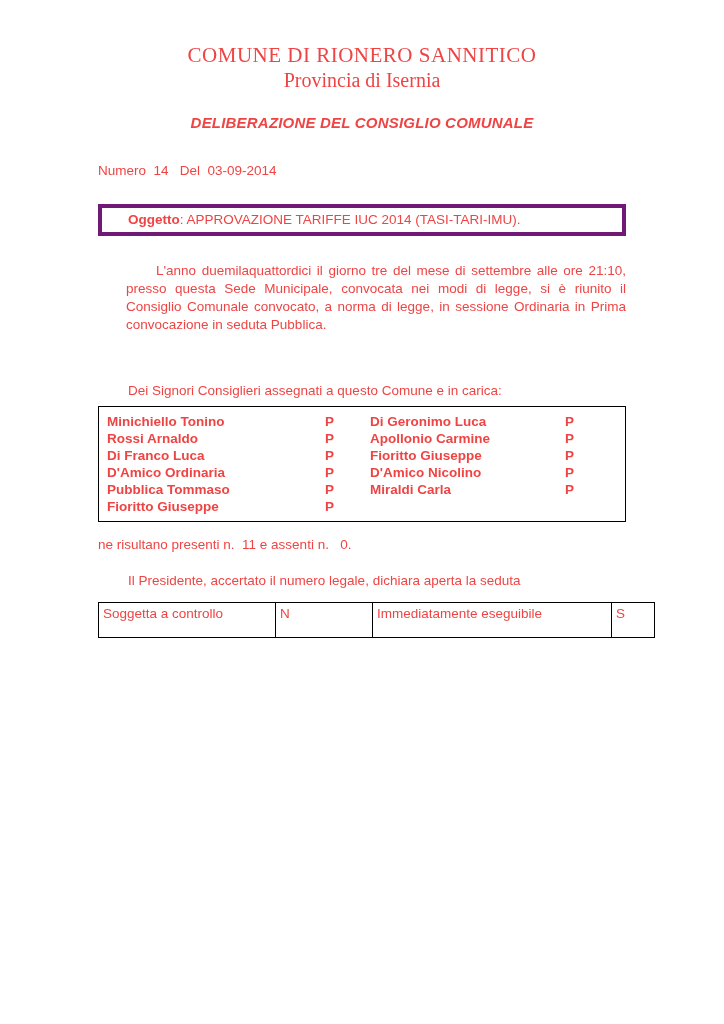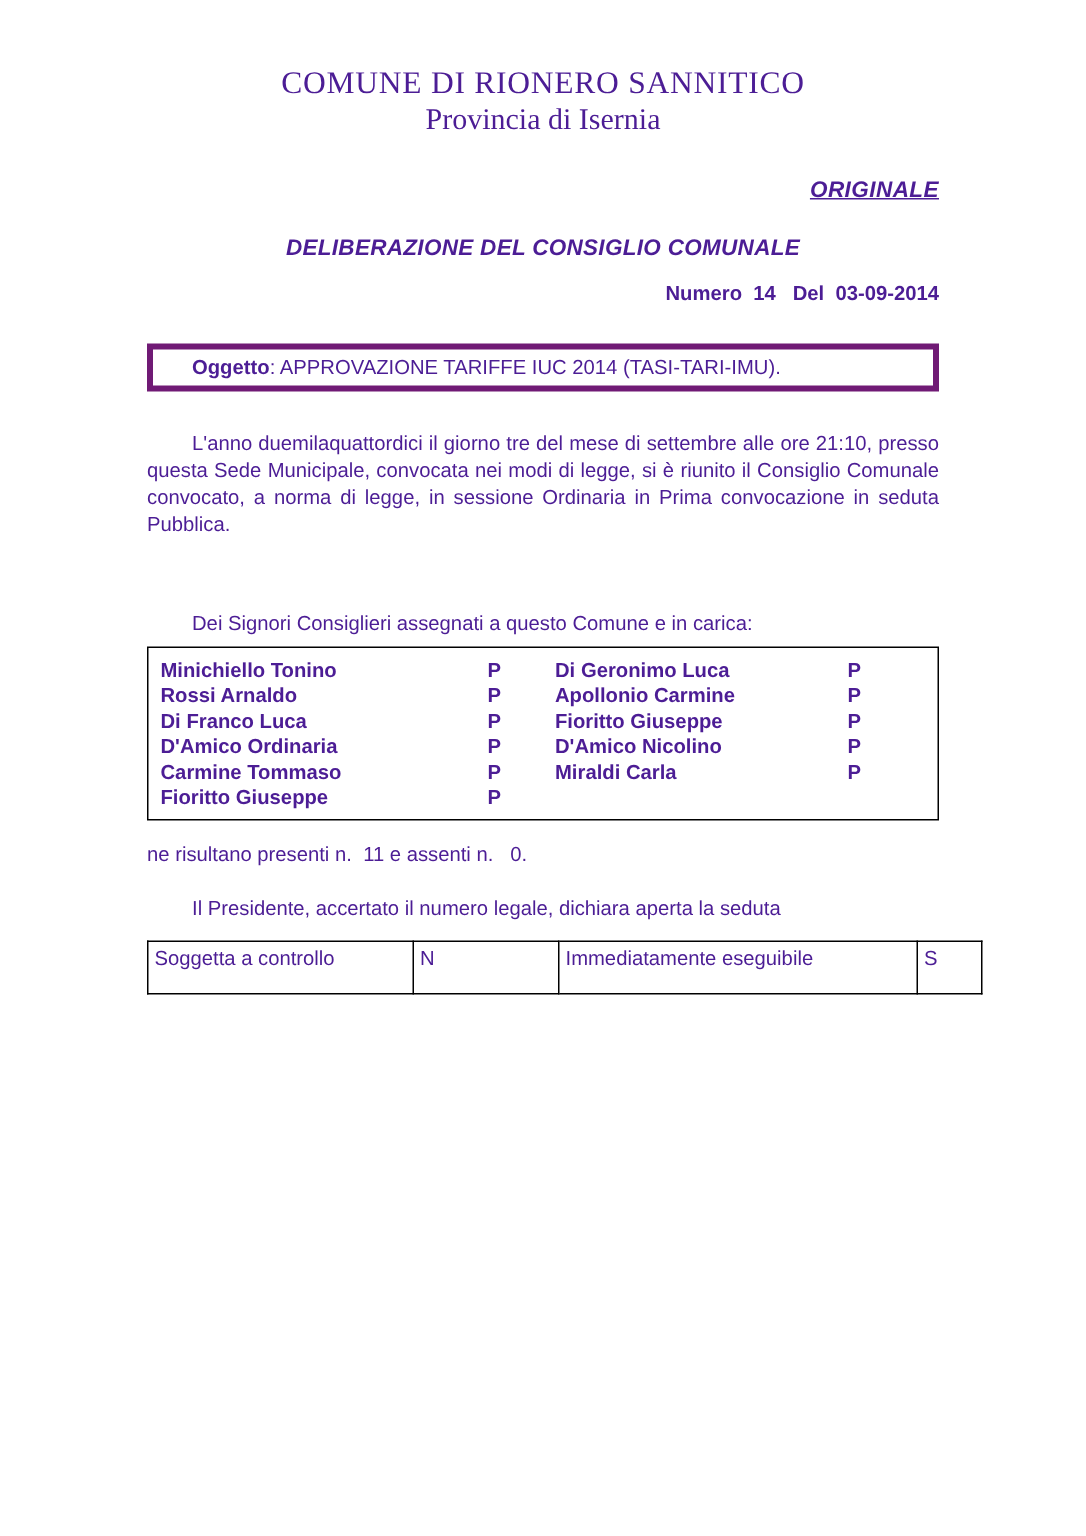--- a/index.html
+++ b/index.html
@@ -1,21 +1,21 @@
 <!DOCTYPE html>
 <html><head>
 <meta charset="utf-8">
 <style>
   html, body { margin: 0; padding: 0; background: #ffffff; }
   .page {
     position: relative;
     width: 724px;
     height: 1024px;
     background: #ffffff;
-    color: #4c1d95;
+    color: #ef4444;
     font-family: "Liberation Sans", sans-serif;
     box-sizing: border-box;
     padding: 42px 98px 0 98px;
     overflow: hidden;
   }
   .doc-title {
     font-family: "Liberation Serif", serif;
     font-size: 21px;
     text-align: center;
     letter-spacing: 0.5px;
@@ -38,43 +38,43 @@
   }
   .deliberazione {
     margin-top: 22px;
     text-align: center;
     font-size: 15px;
     font-weight: bold;
     font-style: italic;
     letter-spacing: 0.2px;
   }
   .numero-line {
-    margin-top: 14px;
-    text-align: right;
+    margin-top: 32px;
+    text-align: left;
     font-size: 13.5px;
-    font-weight: bold;
+    font-weight: normal;
     white-space: pre-wrap;
   }
   .oggetto-box {
     margin-top: 26px;
     border: 4px solid #701a75;
     box-sizing: border-box;
     padding: 4px 8px 5px 26px;
     font-size: 13.5px;
     line-height: 15px;
     white-space: pre-wrap;
   }
   .oggetto-box .bold { font-weight: bold; }
   .body-par {
     margin: 0;
     font-size: 13.5px;
     line-height: 18px;
     text-align: justify;
   }
-  .body-par.first { margin-top: 26px; }
+  .body-par.first { margin-top: 26px; margin-left: 28px; }
   .indent { text-indent: 30px; margin-top: 48px; }
   .no-justify { text-align: left; }
   .councillor-box {
     margin-top: 6px;
     border: 1px solid #000;
     box-sizing: border-box;
     padding: 6px 10px 6px 8px;
     font-size: 13.5px;
     font-weight: bold;
     line-height: 17px;
@@ -111,21 +111,20 @@
   .col-4 { width: 34px; }
 </style>
 </head>
 <body>
 
 <div class="page">
 
   <div class="doc-title">COMUNE DI RIONERO SANNITICO</div>
   <div class="doc-subtitle">Provincia di Isernia</div>
 
-  <div class="originale">ORIGINALE</div>
 
   <div class="deliberazione">DELIBERAZIONE DEL CONSIGLIO COMUNALE</div>
 
   <div class="numero-line">Numero  14   Del  03-09-2014</div>
 
   <div class="oggetto-box"><span class="bold">Oggetto</span><span>: APPROVAZIONE TARIFFE IUC 2014 (TASI-TARI-IMU).</span></div>
 
   <p class="body-par first indent">L'anno duemilaquattordici il giorno tre del mese di settembre alle ore 21:10, presso questa Sede Municipale, convocata nei modi di legge, si è riunito il Consiglio Comunale convocato, a norma di legge, in sessione Ordinaria in Prima convocazione in seduta Pubblica.</p>
   <p class="body-par indent no-justify">Dei Signori Consiglieri assegnati a questo Comune e in carica:</p>
 
@@ -148,21 +147,21 @@
       <span>Fioritto Giuseppe</span>
       <span>P</span>
     </div>
     <div class="c-row">
       <span>D'Amico Ordinaria</span>
       <span>P</span>
       <span>D'Amico Nicolino</span>
       <span>P</span>
     </div>
     <div class="c-row">
-      <span>Carmine Tommaso</span>
+      <span>Pubblica Tommaso</span>
       <span>P</span>
       <span>Miraldi Carla</span>
       <span>P</span>
     </div>
     <div class="c-row">
       <span>Fioritto Giuseppe</span>
       <span>P</span>
       <span></span>
       <span></span>
     </div>

